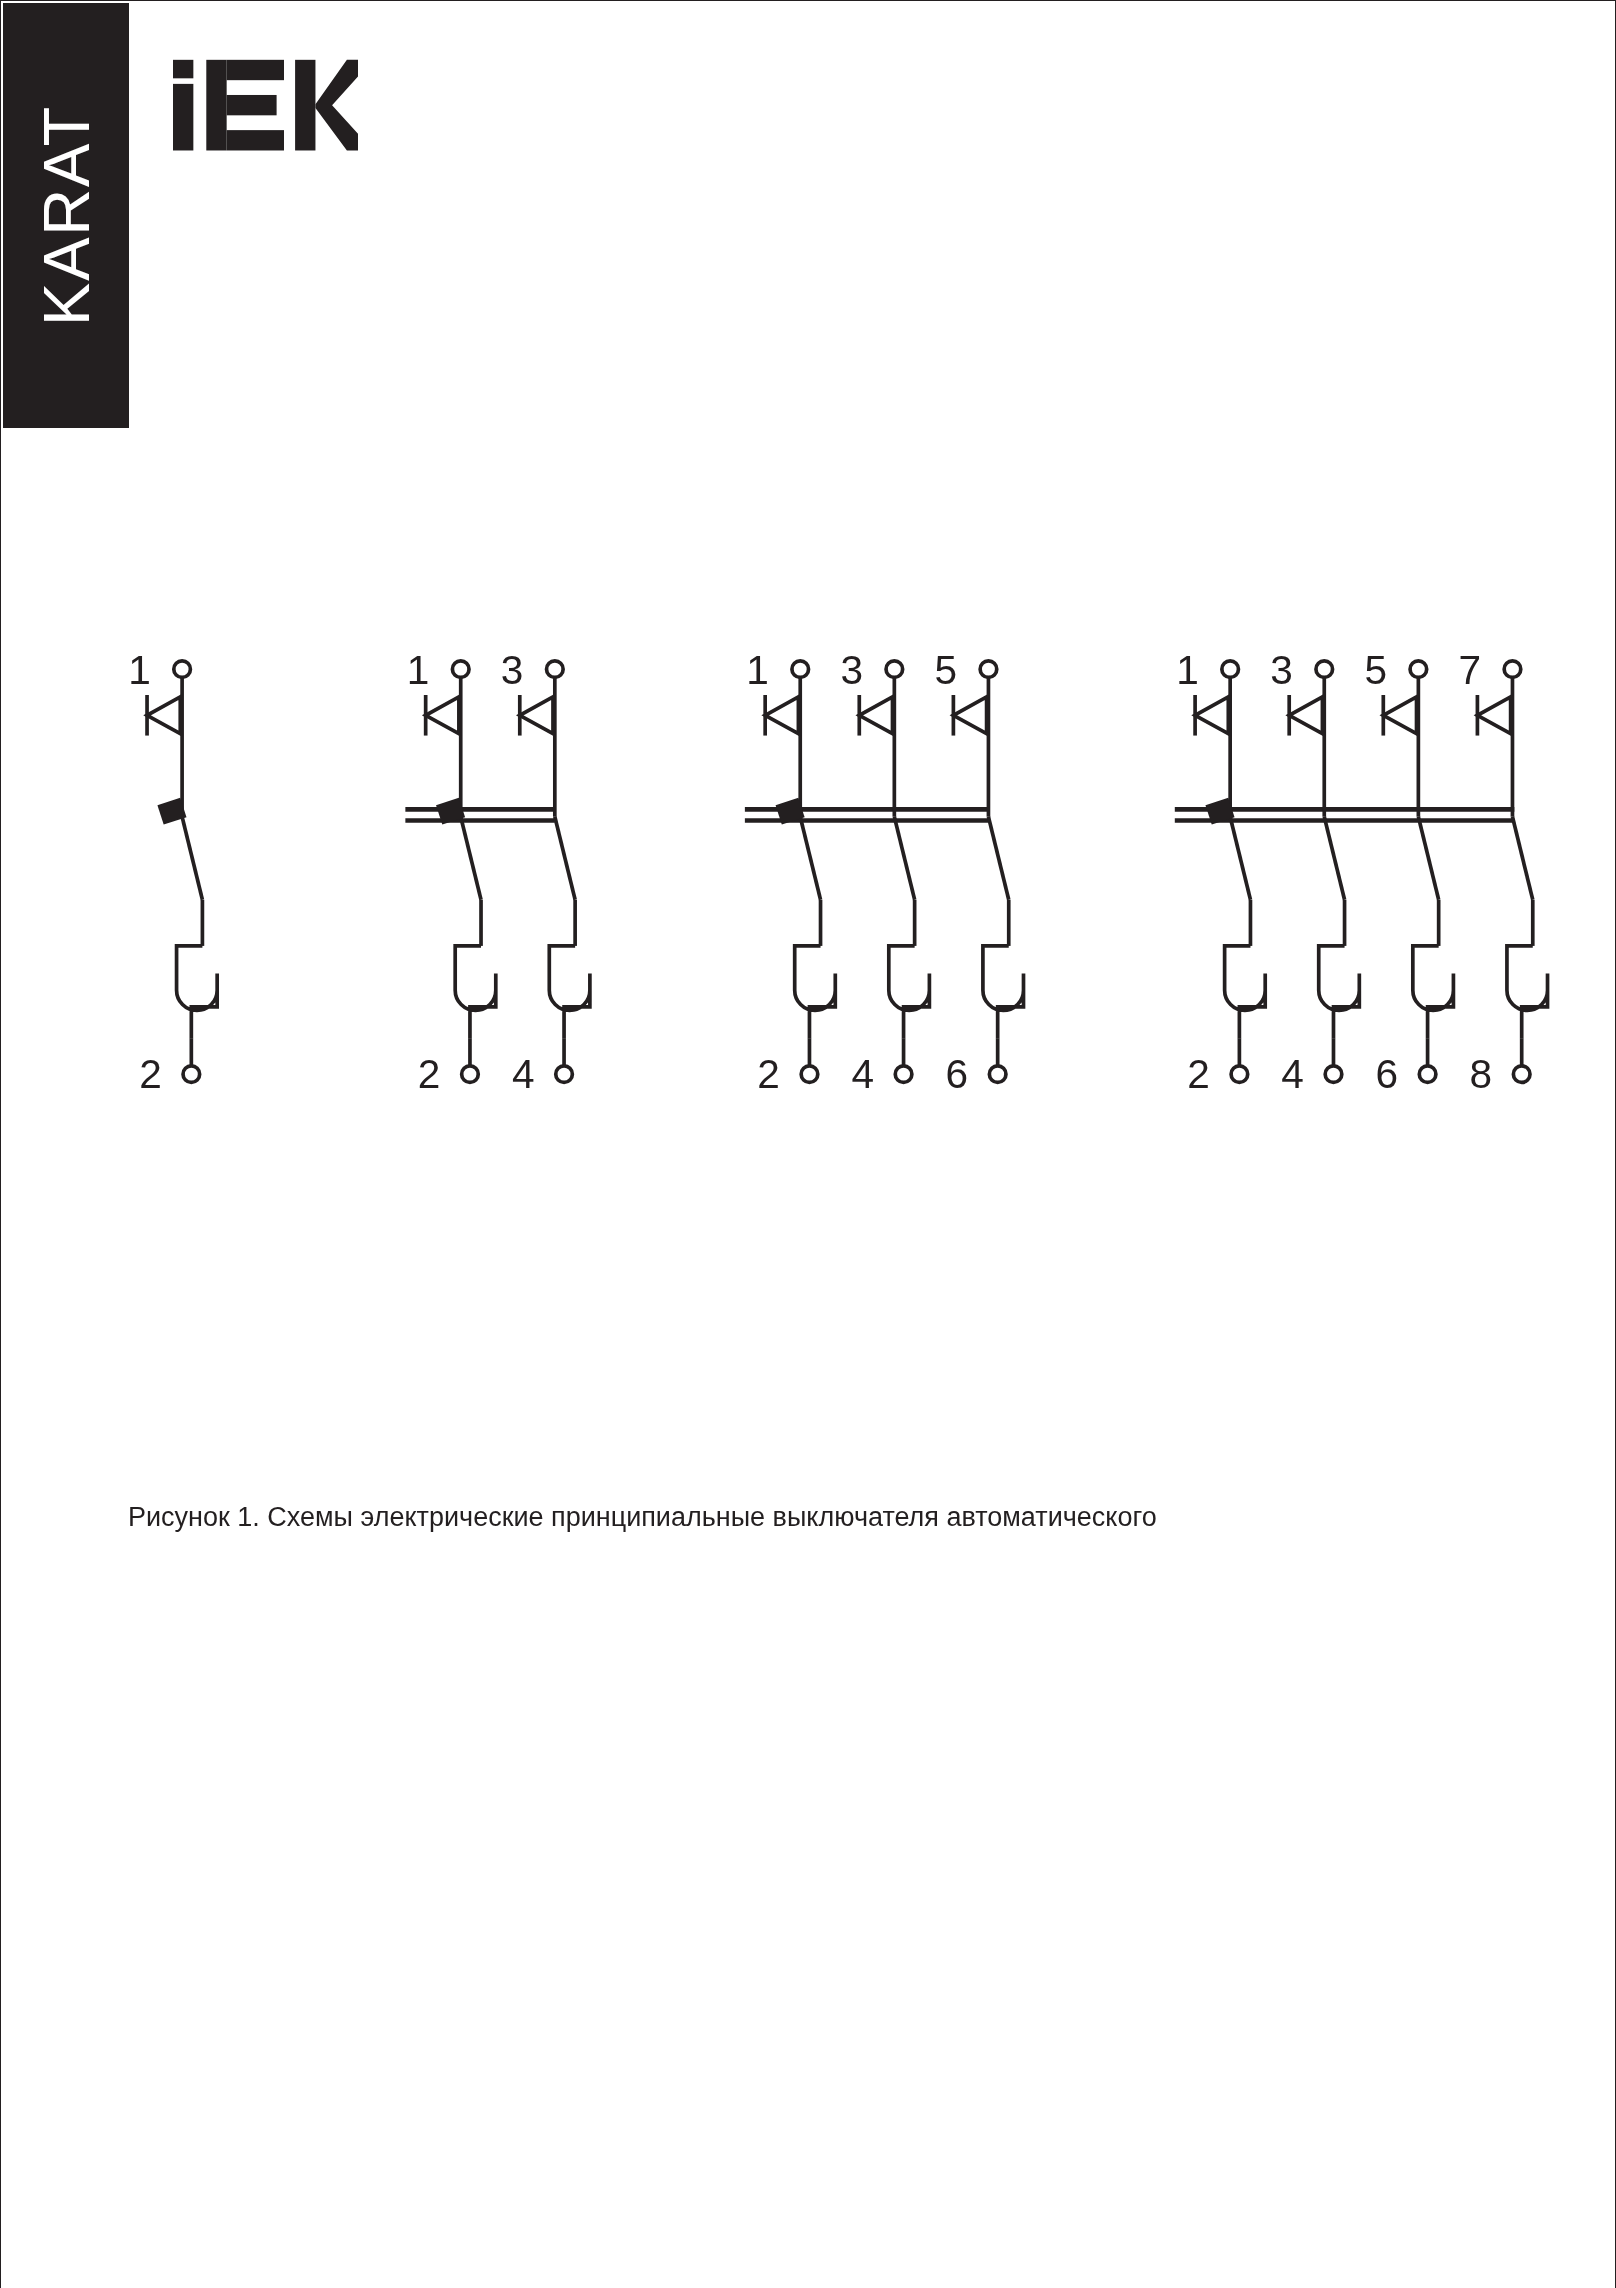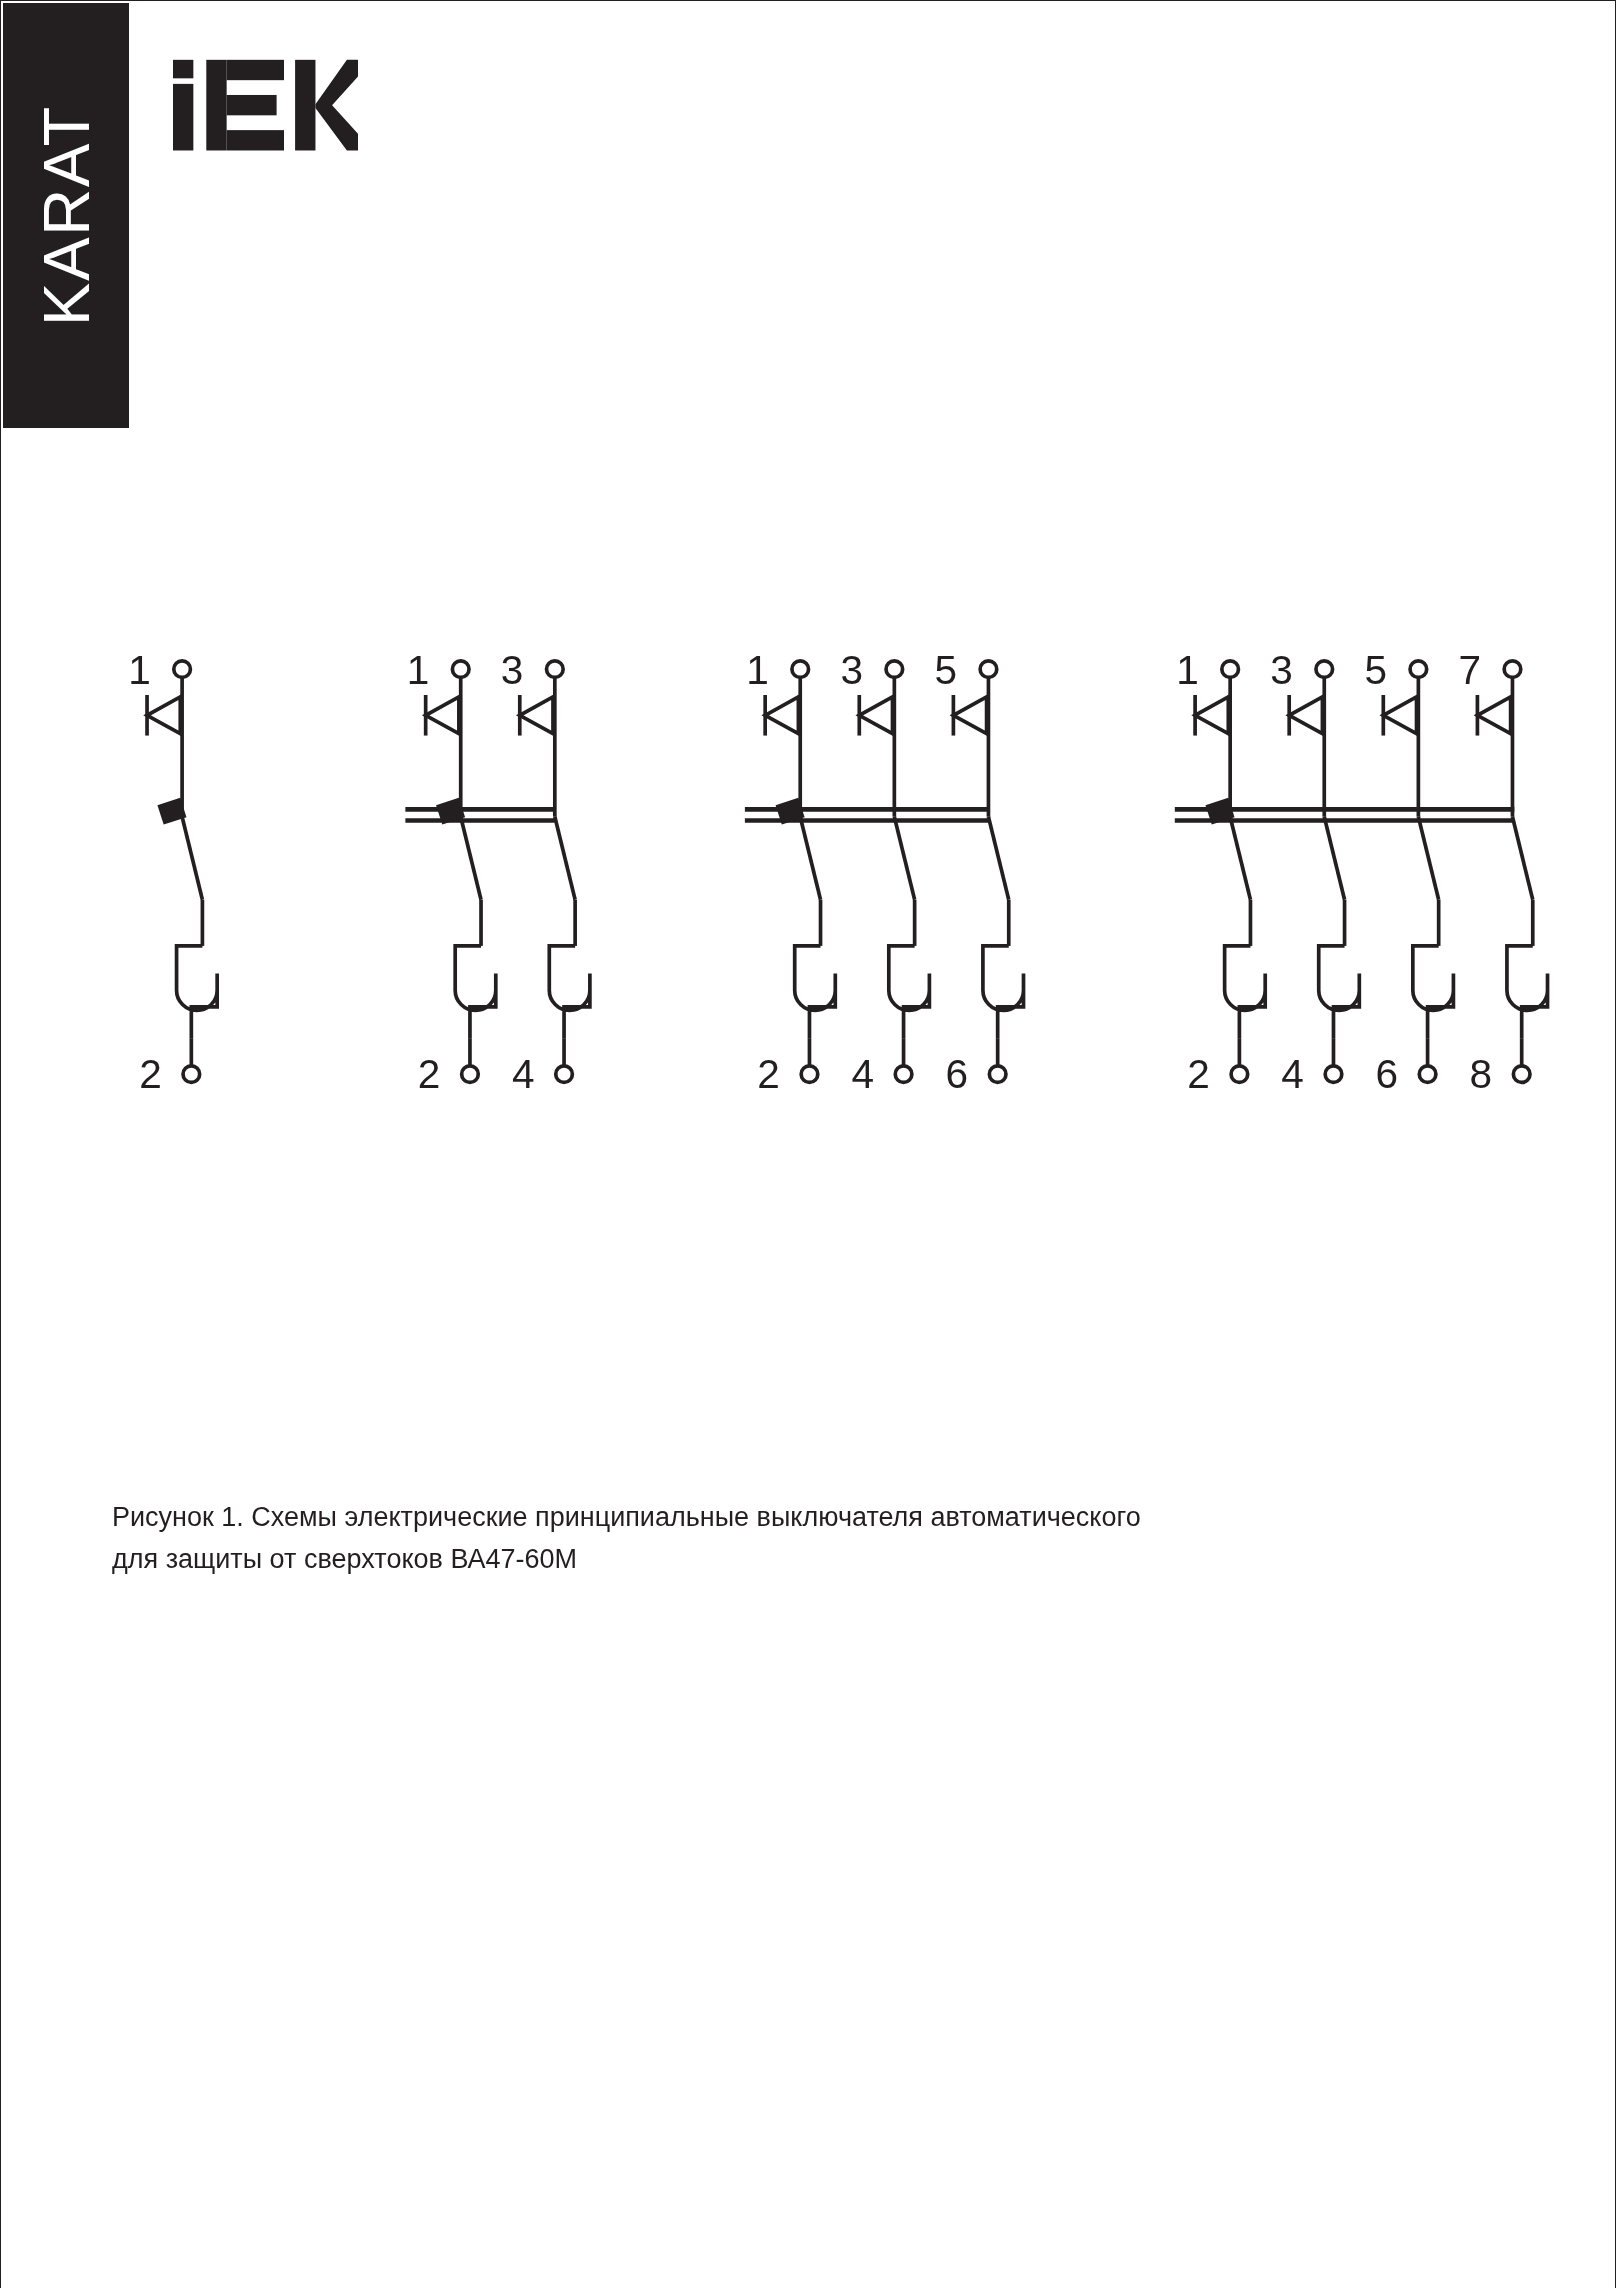--- a/index.html
+++ b/index.html
@@ -63,21 +63,21 @@
   .diagram {
     position: absolute;
     left: 0;
     top: 646px;
     width: 1616px;
     height: 572px;
   }
   
   .caption {
     position: absolute;
-    left: 111px;
+    left: 127px;
     top: 1495px;
     width: 1154px;
     font-size: 27px;
     line-height: 42px;
     color: #231f20;
     font-family: "Liberation Sans", sans-serif;
   }
   .caption div { white-space: pre; }
 </style>
 </head>
@@ -200,17 +200,16 @@
         <text x="1310" y="478" text-anchor="end" font-size="44" font-family="Liberation Sans, sans-serif" fill="#231f20">2</text>
         <text x="1412" y="478" text-anchor="end" font-size="44" font-family="Liberation Sans, sans-serif" fill="#231f20">4</text>
         <text x="1514" y="478" text-anchor="end" font-size="44" font-family="Liberation Sans, sans-serif" fill="#231f20">6</text>
         <text x="1616" y="478" text-anchor="end" font-size="44" font-family="Liberation Sans, sans-serif" fill="#231f20">8</text>
       </g>
     </svg>
   </div>
 
   <div class="caption">
     <div>Рисунок 1. Схемы электрические принципиальные выключателя автоматического</div>
-    <div>для защиты от сверхтоков ВА47-60М</div>
   </div>
 
 </div>
 
 
 </body></html>

